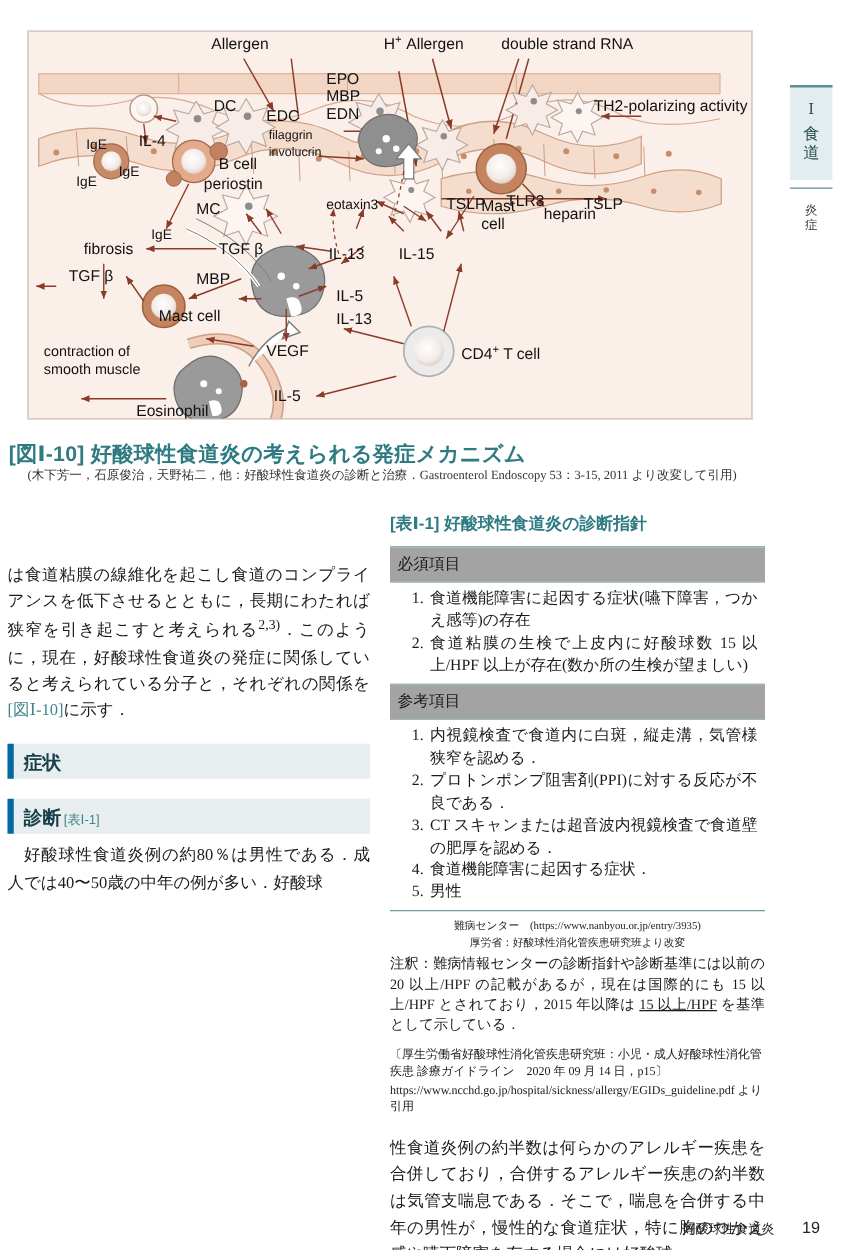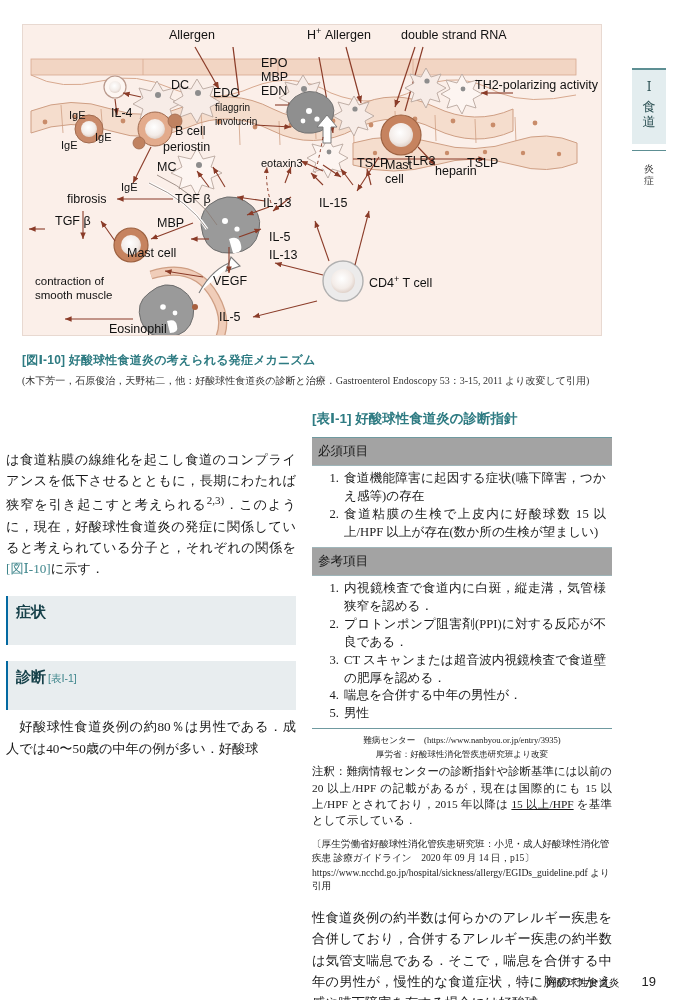--- a/index.html
+++ b/index.html
@@ -42,45 +42,45 @@
   .figure-wrap{
     position:absolute; left:22px; top:24px;
     width:578px; height:310px;
     background:#a3a3a3;
     border:1px solid #e8d9d1;
     overflow:hidden;
   }
   .fig-svg{display:block;}
 
   .fig-caption{
-    position:absolute; left:22px; top:352px; width:600px;
+    position:absolute; left:7px; top:352px; width:600px;
     font-family:"Liberation Sans","DejaVu Sans",sans-serif;
-    font-size:12px; font-weight:bold; color:#2e7b82;
+    font-size:17px; font-weight:bold; color:#2e7b82;
     letter-spacing:0.2px;
   }
   .fig-source{
     position:absolute; left:22px; top:374px; width:600px;
     font-size:10px; color:#333; line-height:1.3;
   }
 
   
   .col{
     position:absolute; top:408px; width:290px;
     font-size:13.2px; line-height:1.62;
     text-align:justify;
   }
   .col-left{ left:6px; }
   .col-right{ left:312px; width:300px;}
   p{ margin:0 0 2px 0; text-indent:1em; }
   p.noind{ text-indent:0;margin-top:41px; }
 
   .sec-head{
     background:#e8edef;
-    border-left:2px solid #0369a1;
-    padding:4px 8px 21px 8px;
+    border-left:5px solid #0369a1;
+    padding:4px 8px 0 8px;
     margin:16px 0 6px 0;
     font-family:"Liberation Sans","DejaVu Sans",sans-serif;
     font-size:15px;
     font-weight:bold;
     color:#16414a;
   }
   .sec-head .ref{
     font-size:10.5px; font-weight:normal; color:#3f868c; margin-left:2px;
   }
   .xref{ color:#3f868c; }
@@ -429,21 +429,21 @@
     <div class="tbl-sec-head">必須項目</div>
     <ol class="tbl-list">
       <li>食道機能障害に起因する症状(嚥下障害，つかえ感等)の存在</li>
       <li>食道粘膜の生検で上皮内に好酸球数 15 以上/HPF 以上が存在(数か所の生検が望ましい)</li>
     </ol>
     <div class="tbl-sec-head second">参考項目</div>
     <ol class="tbl-list">
       <li>内視鏡検査で食道内に白斑，縦走溝，気管様狭窄を認める．</li>
       <li>プロトンポンプ阻害剤(PPI)に対する反応が不良である．</li>
       <li>CT スキャンまたは超音波内視鏡検査で食道壁の肥厚を認める．</li>
-      <li>喘息を合併する中年の男性が．</li>
+      <li>食道機能障害に起因する症状．</li>
       <li>男性</li>
     </ol>
   </div>
 
   <div class="tbl-src">難病センター　(https://www.nanbyou.or.jp/entry/3935)</div>
   <div class="tbl-src">厚労省：好酸球性消化管疾患研究班より改変</div>
 
   <div class="tbl-note"><span>注釈：難病情報センターの診断指針や診断基準には以前の 20 以上/HPF の記載があるが，現在は国際的にも 15 以上/HPF とされており，2015 年以降は </span><span class="u">15 以上/HPF</span><span> を基準として示している．</span></div>
 
   <div class="tbl-cite">〔厚生労働省好酸球性消化管疾患研究班：小児・成人好酸球性消化管疾患 診療ガイドライン　2020 年 09 月 14 日，p15〕</div>

